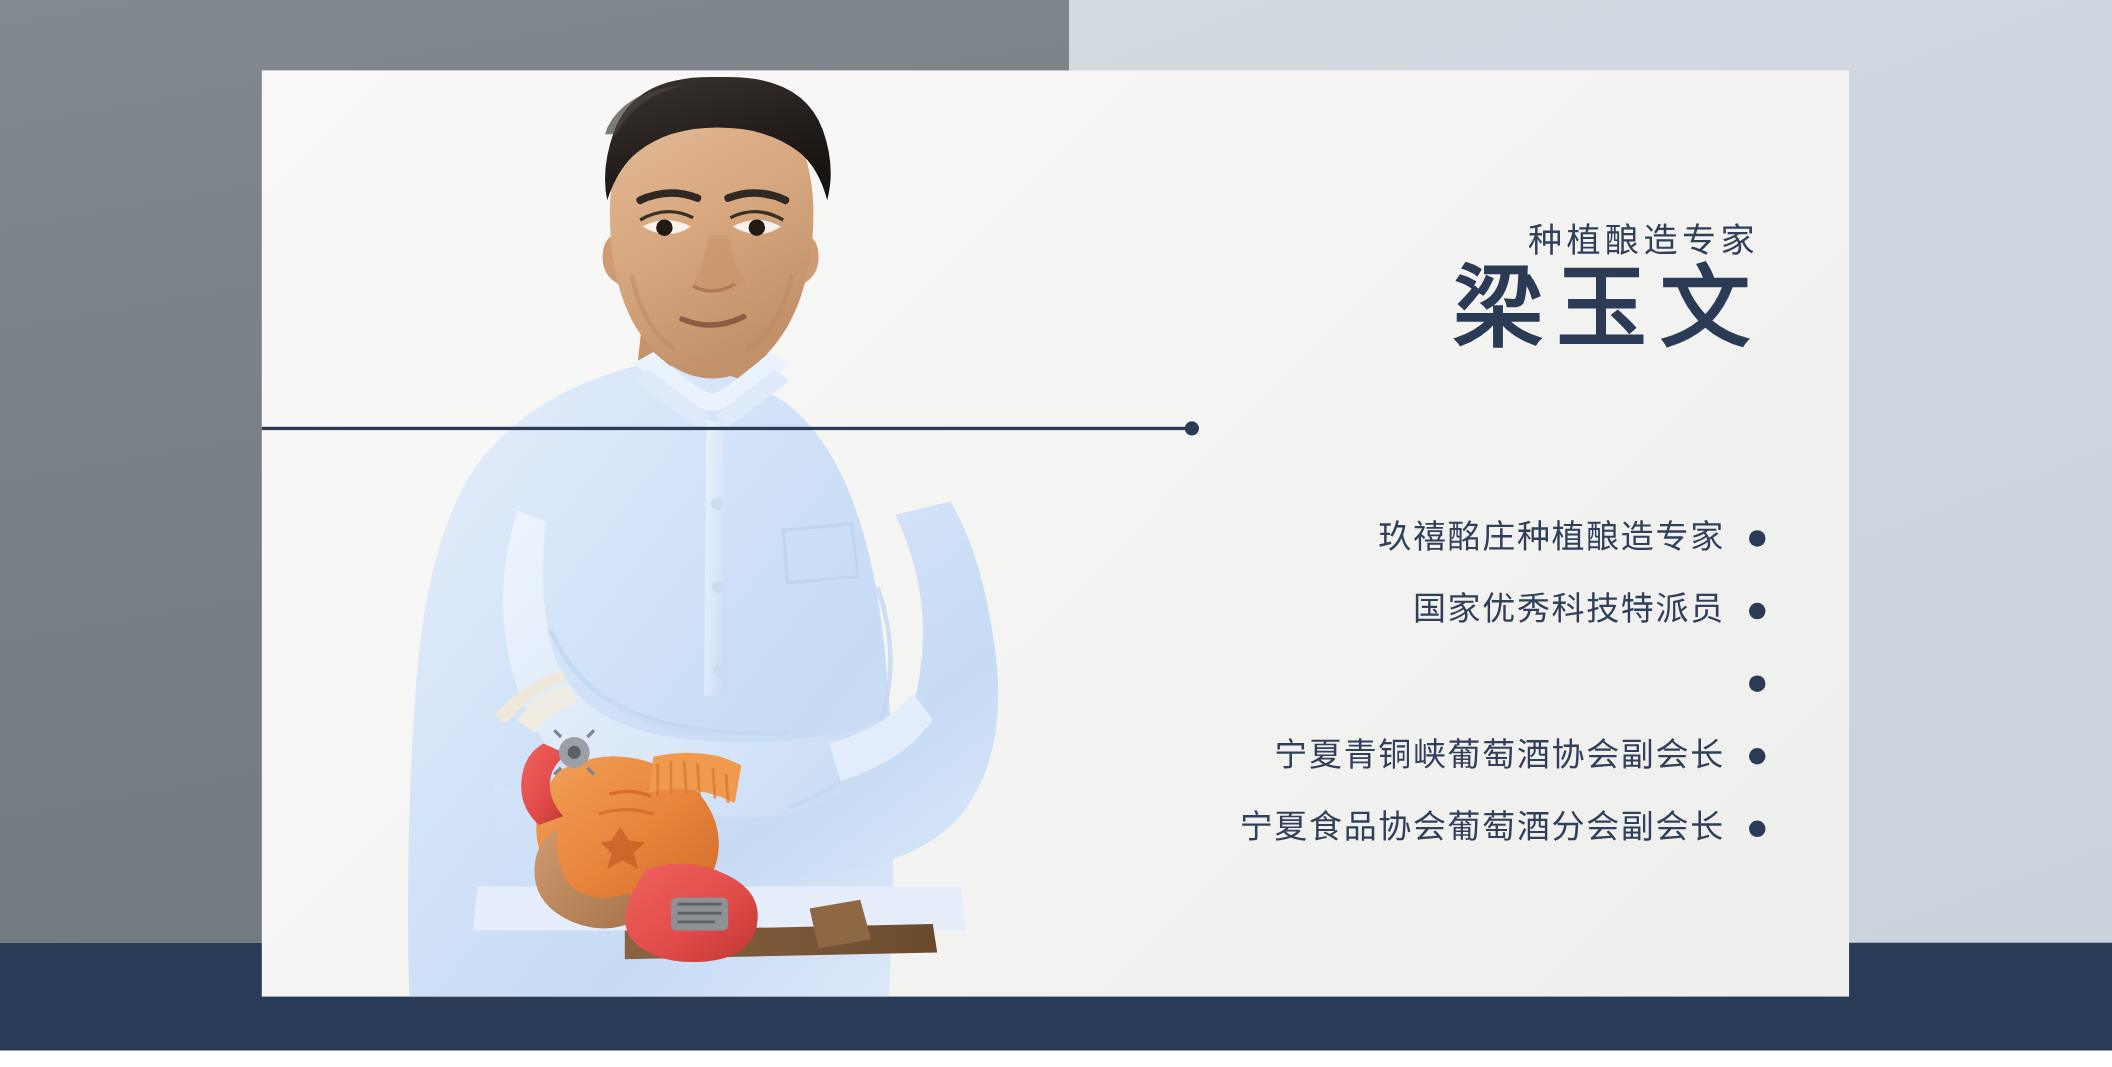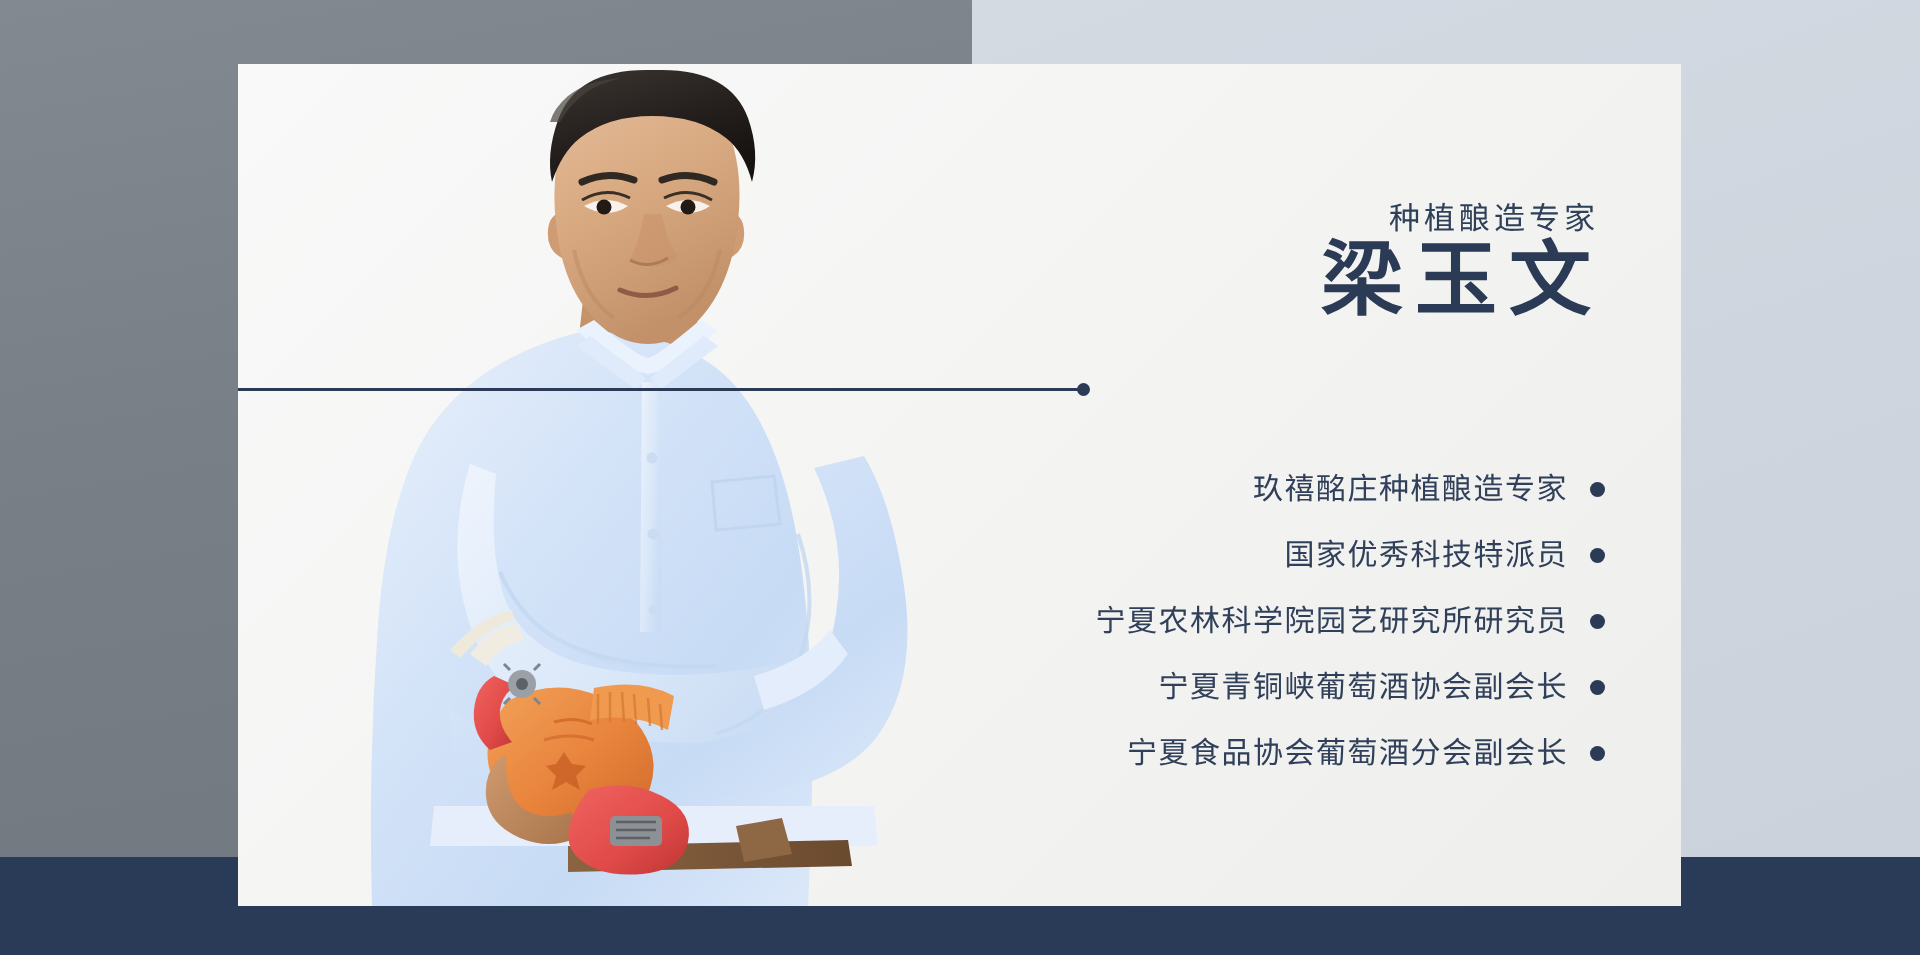--- a/index.html
+++ b/index.html
@@ -366,21 +366,20 @@
       <ul id="credentials">
         <li>
           <span class="cred-text">玖禧酩庄种植酿造专家</span>
           <span class="cred-dot"></span>
         </li>
         <li>
           <span class="cred-text">国家优秀科技特派员</span>
           <span class="cred-dot"></span>
         </li>
         <li>
-          <span class="cred-text">宁夏农林科学院园艺研究所研究员</span>
           <span class="cred-dot"></span>
         </li>
         <li>
           <span class="cred-text">宁夏青铜峡葡萄酒协会副会长</span>
           <span class="cred-dot"></span>
         </li>
         <li>
           <span class="cred-text">宁夏食品协会葡萄酒分会副会长</span>
           <span class="cred-dot"></span>
         </li>

